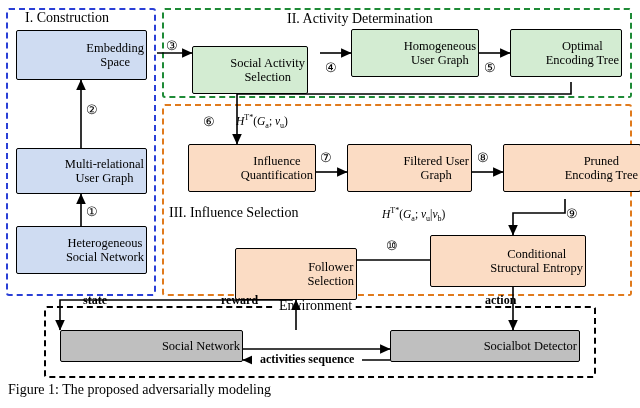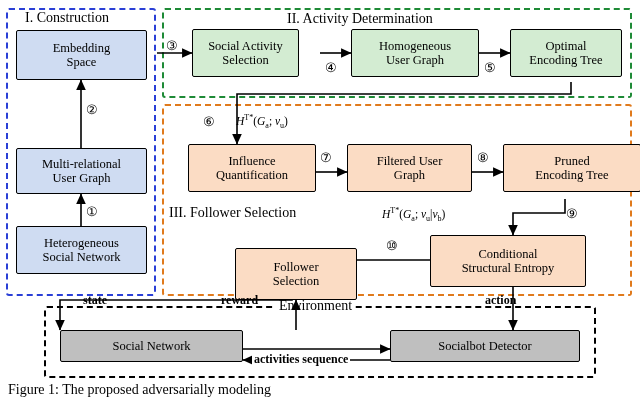--- a/index.html
+++ b/index.html
@@ -14,21 +14,21 @@
   .panel{position:absolute;box-sizing:border-box;}
 
   .dash-blue{border:2px dashed #2a3fd6;border-radius:3px;}
   .dash-green{border:2px dashed #1e8a36;border-radius:3px;}
   .dash-orange{border:2px dashed #e07a1c;border-radius:3px;}
   .dash-black{border:2px dashed #000;border-radius:3px;}
 
   .panel-title{position:absolute;font-size:14px;white-space:nowrap;background:#fff;padding:0 3px;}
 
   .box{position:absolute;box-sizing:border-box;border:1.6px solid #000;
-       display:flex;align-items:center;justify-content:center;text-align:center;
+       display:flex;align-items:center;justify-content:flex-end;text-align:center;
        font-size:12.5px;line-height:1.15;border-radius:2px;padding:2px;}
   .box span{display:block;}
   .b-blue{background:#cfdcf2;}
   .b-green{background:#d3ecd2;}
   .b-orange{background:#fbdcc4;}
   .b-gray{background:#bfbfbf;}
 
   .num{position:absolute;font-size:11px;color:#000;background:transparent;
        white-space:nowrap;}
   .lbl{position:absolute;font-size:12px;white-space:nowrap;font-weight:bold;}
@@ -46,21 +46,21 @@
 
 <div id="stage">
 
   <div class="panel dash-blue" style="left:6px;top:8px;width:150px;height:288px;"></div>
   <div class="panel dash-green" style="left:162px;top:8px;width:470px;height:90px;"></div>
   <div class="panel dash-orange" style="left:162px;top:104px;width:470px;height:192px;"></div>
   <div class="panel dash-black" style="left:44px;top:306px;width:552px;height:72px;"></div>
 
   <div class="panel-title" style="left:22px;top:10px;">I. Construction</div>
   <div class="panel-title" style="left:284px;top:11px;">II. Activity Determination</div>
-  <div class="panel-title" style="left:166px;top:205px;">III. Follower Selection</div>
+  <div class="panel-title" style="left:166px;top:205px;">III. Influence Selection</div>
   <div class="panel-title" style="left:276px;top:298px;">Environment</div>
 
   <svg class="arrows" viewBox="0 0 640 408">
     <defs>
       <marker id="ah" markerWidth="8" markerHeight="8" refX="6.2" refY="3" orient="auto">
         <path d="M0,0 L6.5,3 L0,6 z" fill="#000"></path>
       </marker>
     </defs>
     <g stroke="#000" stroke-width="1.6" fill="none" marker-end="url(#ah)">
 
@@ -109,21 +109,21 @@
     </span>
   </div>
 
   <div class="box b-blue" style="left:16px;top:226px;width:131px;height:48px;">
     <span>
       <span>Heterogeneous</span>
       <span>Social Network</span>
     </span>
   </div>
 
-  <div class="box b-green" style="left:192px;top:29px;width:107px;height:48px;">
+  <div class="box b-green" style="left:192px;top:46px;width:116px;height:48px;">
     <span>
       <span>Social Activity</span>
       <span>Selection</span>
     </span>
   </div>
 
   <div class="box b-green" style="left:351px;top:29px;width:128px;height:48px;">
     <span>
       <span>Homogeneous</span>
       <span>User Graph</span>
@@ -194,17 +194,17 @@
   <div class="formula" style="left:236px;top:113px;">
     <i>H</i><span class="sup">T*</span>(<i>G</i><span class="sub">a</span>; <i>ν</i><span class="sub">u</span>)
   </div>
   <div class="formula" style="left:382px;top:206px;">
     <i>H</i><span class="sup">T*</span>(<i>G</i><span class="sub">a</span>; <i>ν</i><span class="sub">u</span>|<i>ν</i><span class="sub">b</span>)
   </div>
 
   <div class="lbl" style="left:83px;top:293px;">state</div>
   <div class="lbl" style="left:221px;top:293px;text-align:center;">reward</div>
   <div class="lbl" style="left:485px;top:293px;">action</div>
-  <div class="lbl" style="left:252px;top:352px;background:#fff;padding:0 2px;">activities sequence</div>
+  <div class="lbl" style="left:252px;top:352px;background:#fff;padding:0 8px;">activities sequence</div>
 
   <div class="caption">Figure 1:   The proposed adversarially modeling</div>
 
 </div>
 
 </body></html>

